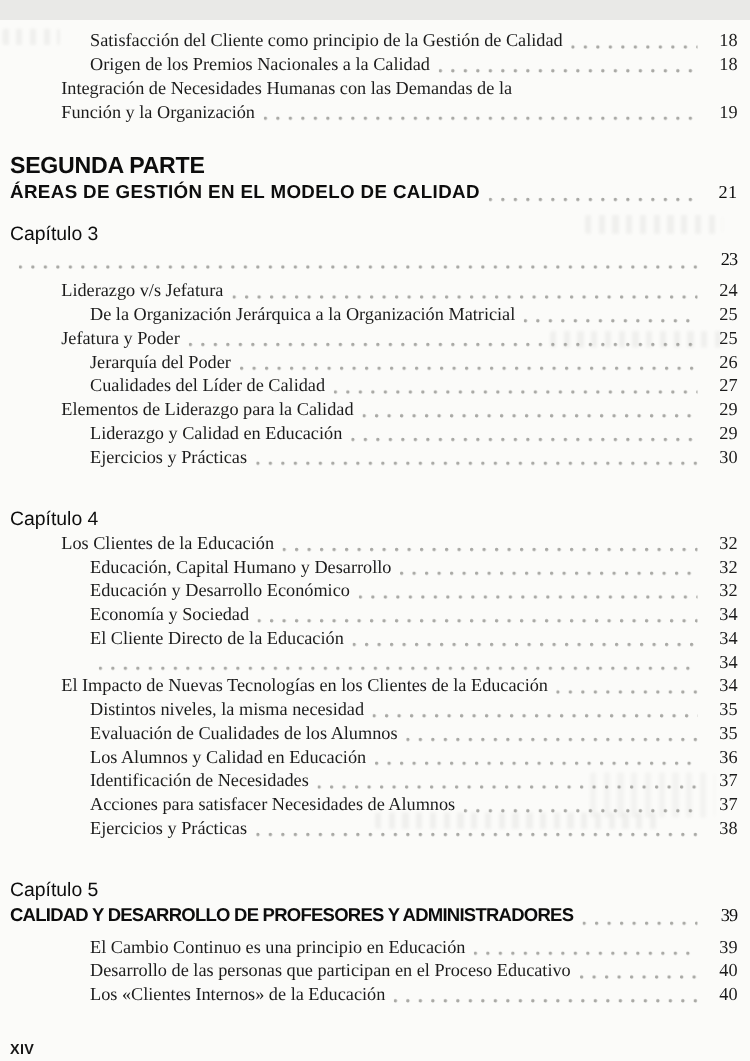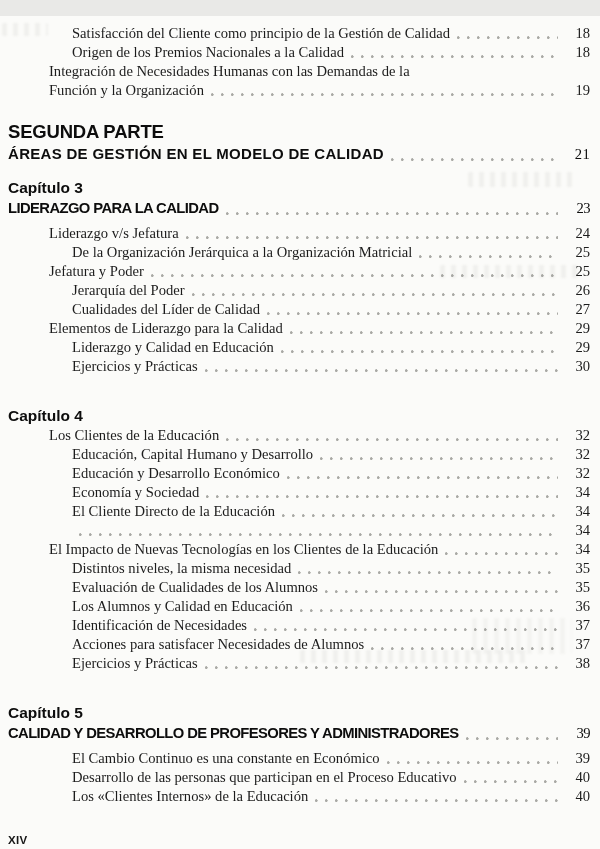--- a/index.html
+++ b/index.html
@@ -19,21 +19,21 @@
         font-family:"Liberation Serif", serif; font-weight:normal; font-size:14.6px; }
 
   .dots { flex:1 1 auto; min-width:8px; align-self:flex-end; height:5px; margin:0 2px 3px 7px;
     background-image:radial-gradient(circle at 1.3px 2.6px, var(--dots,#9a9a96) 1.05px, transparent 1.65px);
     background-size:10px 5px; background-repeat:repeat-x; opacity:.85; }
 
   .part-title { margin-top:20px; font-family:"Liberation Sans", sans-serif; font-weight:bold;
     font-size:18.5px; line-height:23px; letter-spacing:-0.2px; color:#0d0d0d; }
   .part-subtitle { font-family:"Liberation Sans", sans-serif; font-weight:bold;
     font-size:15px; line-height:22px; letter-spacing:0.3px; color:#0d0d0d; }
-  .chapter-label { margin-top:30px; font-family:"Liberation Sans", sans-serif; font-weight:bold;
+  .chapter-label { margin-top:30px; font-family:"Liberation Sans", sans-serif; font-weight:normal;
     font-size:15.5px; line-height:20px; color:#0d0d0d; }
   .part-subtitle + .chapter-label { margin-top:13px; }
   .chapter-title { font-family:"Liberation Sans", sans-serif; font-weight:bold;
     font-size:14.8px; letter-spacing:-0.6px; line-height:21px; color:#0d0d0d; }
   .chapter-title + .entry { margin-top:5px; }
 
   .footer-folio { position:absolute; left:8px; top:818px;
     font-family:"Liberation Sans", sans-serif; font-weight:bold; font-size:11.5px;
     letter-spacing:0.3px; color:#161616; }
 
@@ -81,21 +81,20 @@
       </div>
       <div class="row part-subtitle">
         <span class="txt">ÁREAS DE GESTIÓN EN EL MODELO DE CALIDAD</span>
         <span class="dots"></span>
         <span class="pg">21</span>
       </div>
       <div class="row chapter-label">
         <span class="txt">Capítulo 3</span>
       </div>
       <div class="row chapter-title">
-        <span class="txt">LIDERAZGO PARA LA CALIDAD</span>
         <span class="dots"></span>
         <span class="pg">23</span>
       </div>
       <div class="row entry ind1">
         <span class="txt">Liderazgo v/s Jefatura</span>
         <span class="dots"></span>
         <span class="pg">24</span>
       </div>
       <div class="row entry ind2">
         <span class="txt">De la Organización Jerárquica a la Organización Matricial</span>
@@ -201,21 +200,21 @@
       </div>
       <div class="row chapter-label">
         <span class="txt">Capítulo 5</span>
       </div>
       <div class="row chapter-title">
         <span class="txt">CALIDAD Y DESARROLLO DE PROFESORES Y ADMINISTRADORES</span>
         <span class="dots"></span>
         <span class="pg">39</span>
       </div>
       <div class="row entry ind2">
-        <span class="txt">El Cambio Continuo es una constante en Económico</span>
+        <span class="txt">El Cambio Continuo es una principio en Educación</span>
         <span class="dots"></span>
         <span class="pg">39</span>
       </div>
       <div class="row entry ind2">
         <span class="txt">Desarrollo de las personas que participan en el Proceso Educativo</span>
         <span class="dots"></span>
         <span class="pg">40</span>
       </div>
       <div class="row entry ind2">
         <span class="txt">Los «Clientes Internos» de la Educación</span>

